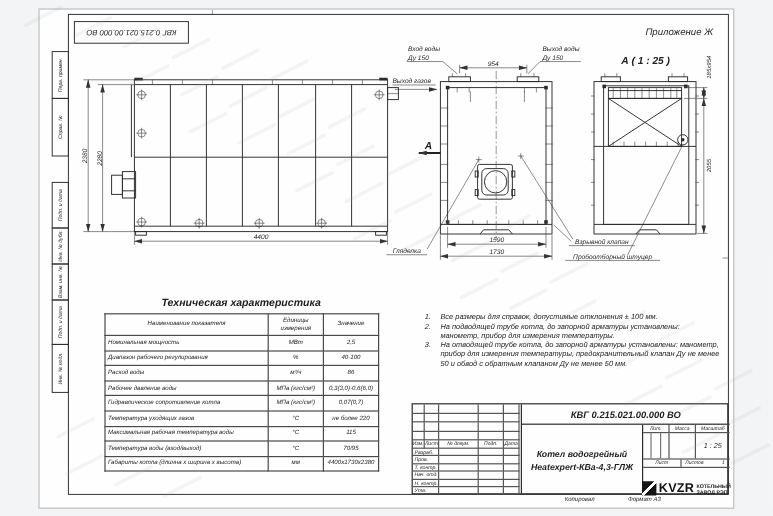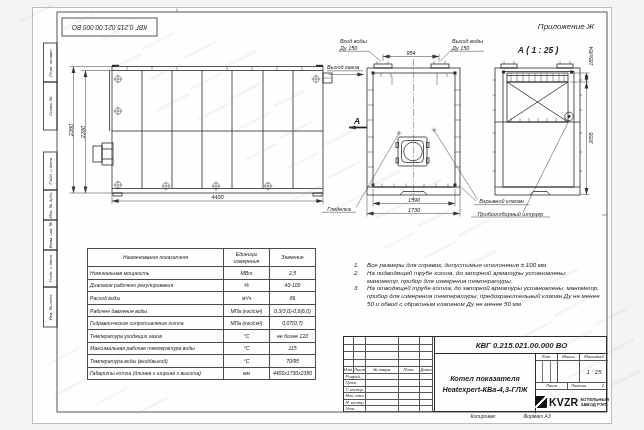--- a/index.html
+++ b/index.html
@@ -54,21 +54,21 @@
   .tbr .lit{width:22px;display:flex;border-right:.8px solid #555;}
   .tbr .lit i{flex:1;border-right:.8px solid #777;}
   .tbr .lit i:last-child{border-right:none;}
   .tbr .mass{width:22px;border-right:.8px solid #555;}
   .tbr .scl{width:28px;display:flex;align-items:center;justify-content:center;
             font:italic 6px "Liberation Sans",sans-serif;}
   .tbr .r3{display:flex;height:7px;border-bottom:.8px solid #555;
            font:italic 4.2px/6.3px "Liberation Sans",sans-serif;}
   .tbr .r3 .sh{width:32px;text-align:center;border-right:.8px solid #555;}
   .tbr .r3 .shs{width:40px;display:flex;justify-content:space-between;padding:0 4px 0 3px;}
-  .tbr .r4{display:flex;height:23px;align-items:center;justify-content:center;gap:2px;font-style:normal;}
+  .tbr .r4{display:flex;height:23px;align-items:flex-end;justify-content:center;gap:2px;font-style:normal;}
   .kvzr-sq{width:12px;height:12px;border-radius:1px;flex:none;
            background:linear-gradient(135deg,#141414 42%,#fff 42%,#fff 58%,#141414 58%);}
   .kvzr-t{font:700 10.5px "Liberation Sans",sans-serif;letter-spacing:.2px;color:#111;}
   .kvzr-s{display:flex;flex-direction:column;font:700 4.4px/5px "Liberation Sans",sans-serif;color:#222;}
   
   #wm{position:absolute;inset:0;z-index:6;pointer-events:none;}
   .wm{position:absolute;width:36px;height:2.6px;background:#99a0a8;opacity:.11;
       transform:rotate(-27deg);border-radius:2px;}
 </style>
 </head>
@@ -369,20 +369,21 @@
       <text class="t5" text-anchor="middle" transform="rotate(-90,590.5,138)" x="590.5" y="140">2055</text>
       <text class="t55" text-anchor="middle" x="501.5" y="203.2">Взрывной клапан</text>
       <text class="t55" text-anchor="middle" x="510.5" y="215.5">Пробоотборный штуцер</text>
     </g>
 
     <text class="t5" text-anchor="middle" x="483" y="417.5">Копировал</text>
     <text class="t5" text-anchor="middle" x="537" y="417.5">Формат А3</text>
   </svg>
 
   <div class="spec">
+    <div class="spec-title">Техническая характеристика</div>
     <table>
       <colgroup>
           <col style="width:136px">
           <col style="width:46px">
           <col style="width:46px">
         </colgroup>
       <thead>
           <tr>
         <th>Наименование показателя</th>
         <th>Единицы измерения</th>
@@ -501,21 +502,21 @@
         <i></i>
         <i></i>
         <i></i>
       <i class="lb">Утв.</i>
         <i></i>
         <i></i>
         <i></i>
     </div>
     <div class="tbd">КВГ 0.215.021.00.000 ВО</div>
     <div class="tbn">
-      <span>Котел показателя</span>
+      <span>Котел водогрейный</span>
       <span>Heatexpert-КВа-4,3-ГЛЖ</span>
     </div>
     <div class="tbr">
       <div class="r1">
         <b style="width:22px">Лит.</b>
         <b style="width:22px">Масса</b>
         <b style="width:28px;border-right:none">Масштаб</b>
       </div>
       <div class="r2">
         <span class="lit">

